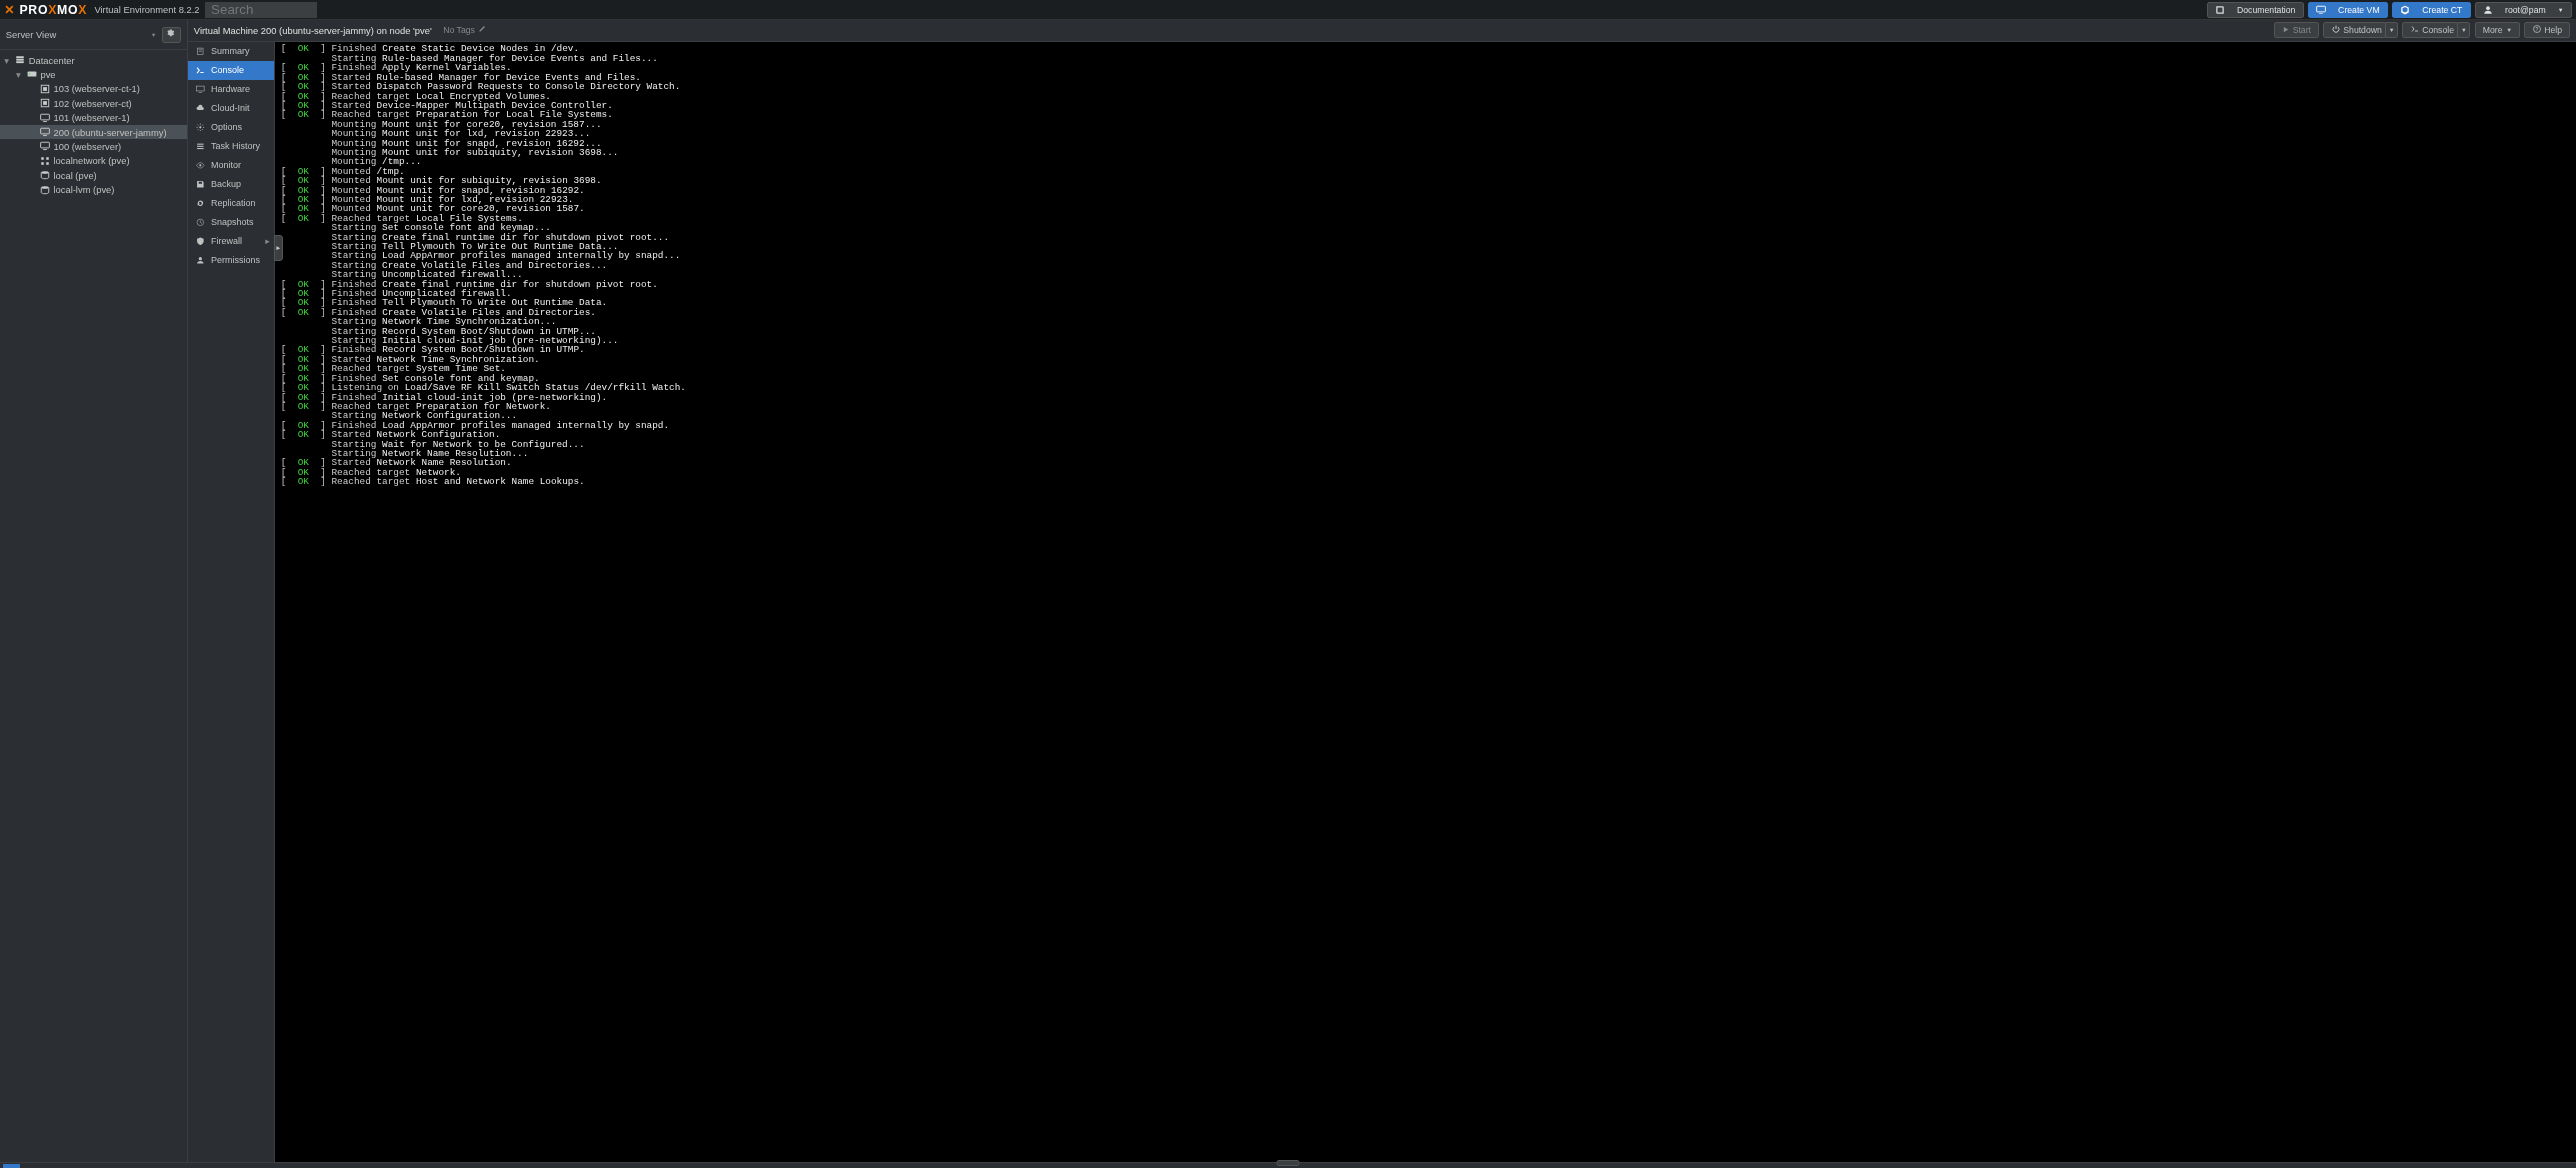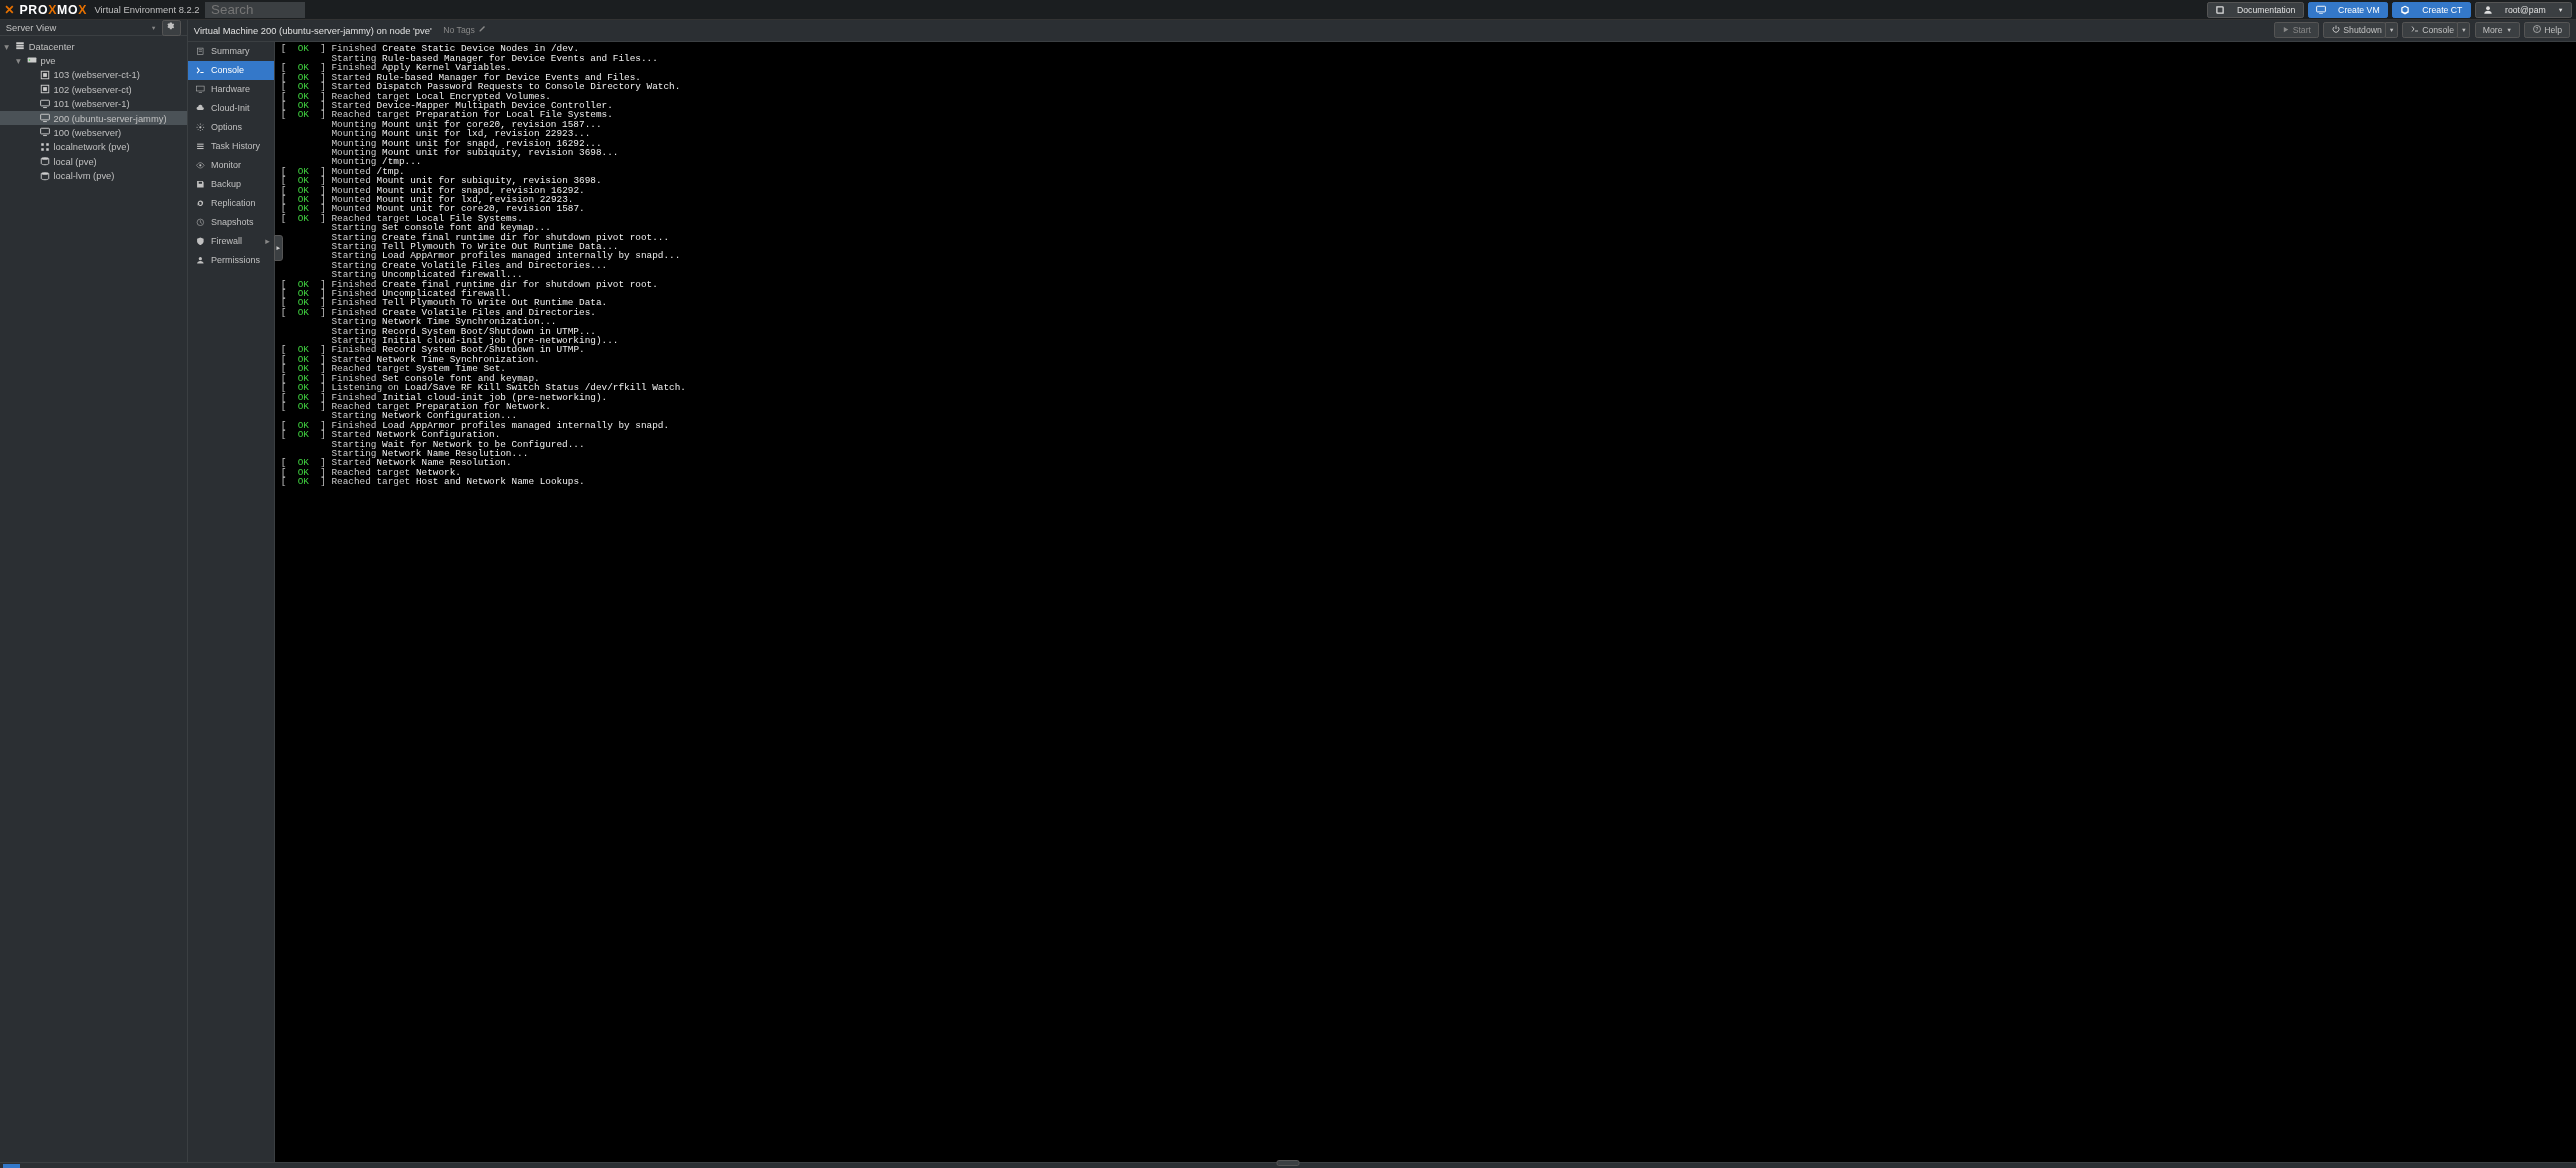--- a/index.html
+++ b/index.html
@@ -29,21 +29,21 @@
   color: #fff;
   display: flex;
   align-items: center;
 }
 .logo-proxmox .orange { color: #e57000; }
 .ve-text { color: #c0c0c0; font-size: 9.4px; margin-left: 4.3px; }
 .search-box {
   background: #3b3f42;
   border: none;
   height: 16px;
-  width: 100px;
+  width: 112px;
   margin-left: 5.8px;
   padding: 0 5.8px;
   color: #c0c0c0;
 }
 .top-spacer { flex: 1; }
 .top-btn {
   height: 16px;
   padding: 0 7.2px;
   margin-left: 4.3px;
   border-radius: 2.2px;
@@ -63,21 +63,21 @@
 
 
 .tree-panel {
   width: 188px;
   background: #2b2f33;
   border-right: 0.7px solid #3b3f42;
   display: flex;
   flex-direction: column;
 }
 .tree-header {
-  height: 16px;
+  height: 30px;
   display: flex;
   align-items: center;
   padding: 0 5.8px;
   border-bottom: 0.7px solid #3b3f42;
   background: #2b2f33;
 }
 .tree-header-title { flex: 1; color:#c0c0c0; }
 .gear-btn {
   width: 19px; height:16px;
   background:#3b3f42;

